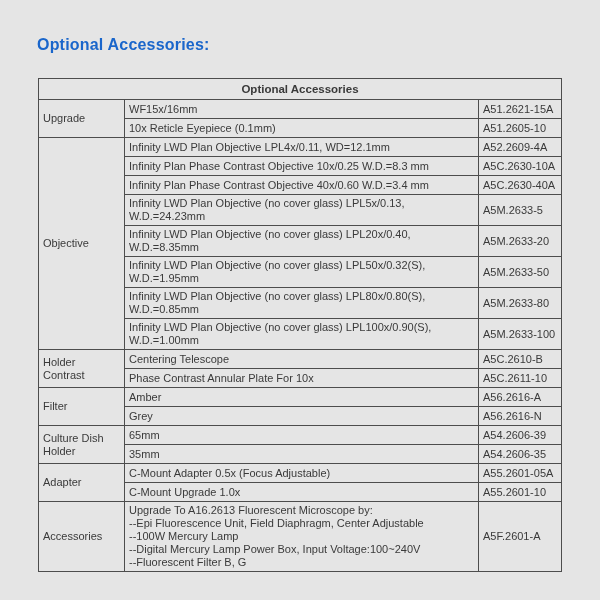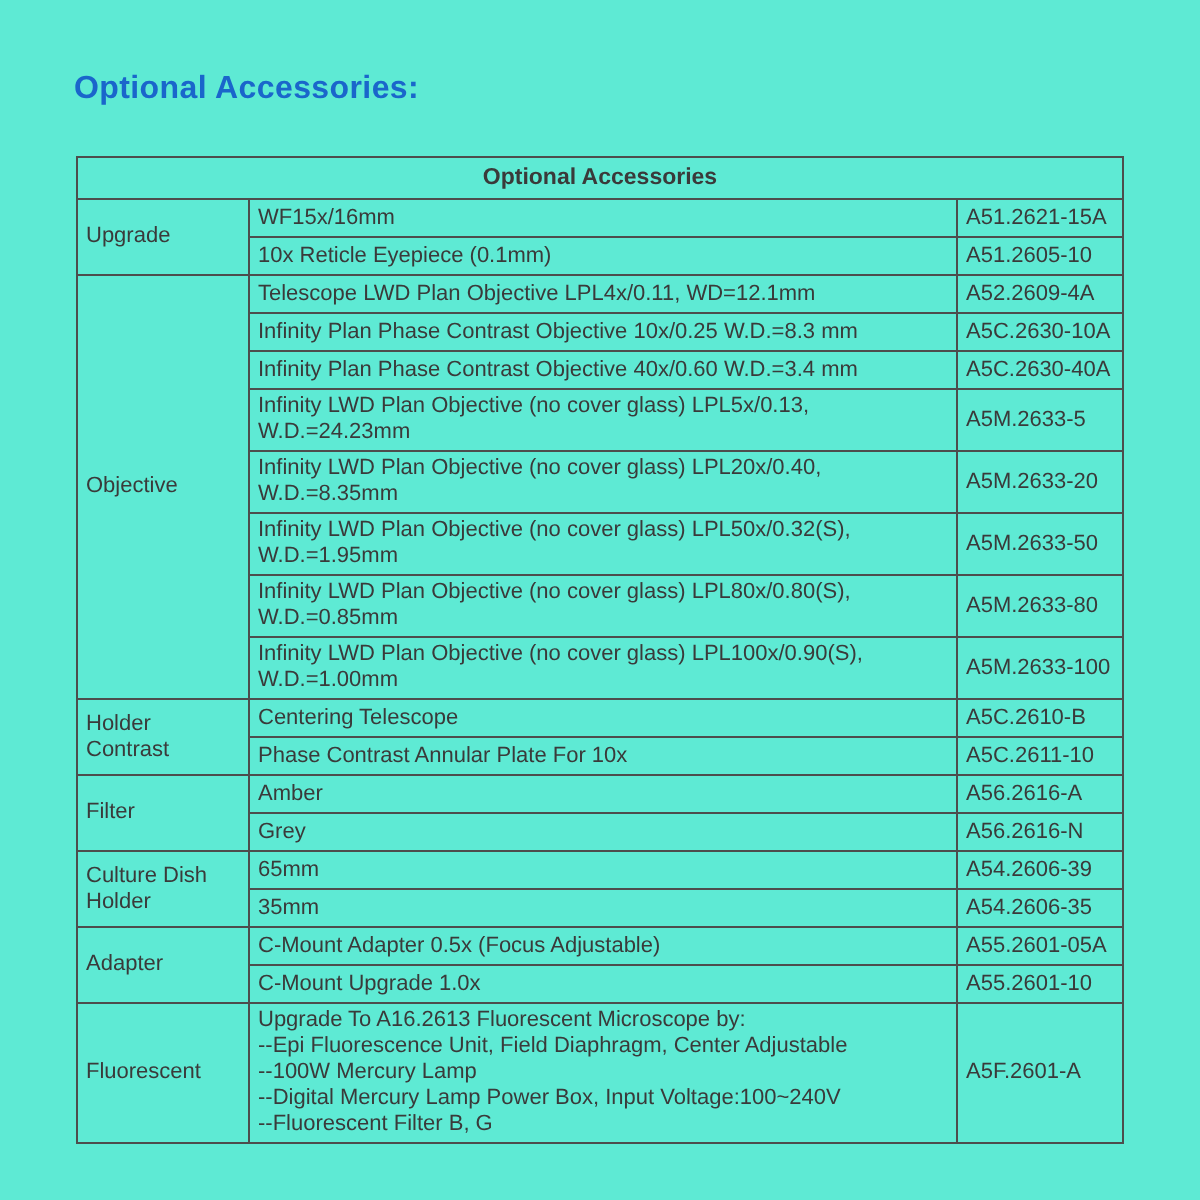--- a/index.html
+++ b/index.html
@@ -4,21 +4,21 @@
 <style>
   :root{
     --title-color:#1a66cb;
     --border-color:#4d4d4d;
     --text-color:#3a3a3a;
   }
   html,body{margin:0;padding:0;background:#fff;}
   .page{
     position:relative;
     width:600px;height:600px;
-    background:#5eead4;
+    background:#e5e5e5;
     font-family:"Liberation Sans","DejaVu Sans",sans-serif;
     color:var(--text-color);
     overflow:hidden;
   }
   .page-title{
     position:absolute;
     left:37px;top:36px;
     font-size:16px;
     font-weight:bold;
     color:var(--title-color);
@@ -73,21 +73,21 @@
           <td rowspan="2" class="cat">Upgrade</td>
           <td class="desc">WF15x/16mm</td>
           <td class="part">A51.2621-15A</td>
         </tr>
         <tr>
           <td class="desc">10x Reticle Eyepiece (0.1mm)</td>
           <td class="part">A51.2605-10</td>
         </tr>
         <tr>
           <td rowspan="8" class="cat">Objective</td>
-          <td class="desc">Telescope LWD Plan Objective LPL4x/0.11, WD=12.1mm</td>
+          <td class="desc">Infinity LWD Plan Objective LPL4x/0.11, WD=12.1mm</td>
           <td class="part">A52.2609-4A</td>
         </tr>
         <tr>
           <td class="desc">Infinity Plan Phase Contrast Objective 10x/0.25 W.D.=8.3 mm</td>
           <td class="part">A5C.2630-10A</td>
         </tr>
         <tr>
           <td class="desc">Infinity Plan Phase Contrast Objective 40x/0.60 W.D.=3.4 mm</td>
           <td class="part">A5C.2630-40A</td>
         </tr>
@@ -141,21 +141,21 @@
         <tr>
           <td rowspan="2" class="cat">Adapter</td>
           <td class="desc">C-Mount Adapter 0.5x (Focus Adjustable)</td>
           <td class="part">A55.2601-05A</td>
         </tr>
         <tr>
           <td class="desc">C-Mount Upgrade 1.0x</td>
           <td class="part">A55.2601-10</td>
         </tr>
         <tr>
-          <td rowspan="1" class="cat">Fluorescent</td>
+          <td rowspan="1" class="cat">Accessories</td>
           <td class="desc">Upgrade To A16.2613 Fluorescent Microscope by:
 --Epi Fluorescence Unit, Field Diaphragm, Center Adjustable
 --100W Mercury Lamp
 --Digital Mercury Lamp Power Box, Input Voltage:100~240V
 --Fluorescent Filter B, G</td>
           <td class="part">A5F.2601-A</td>
         </tr>
       </tbody>
   </table>
 </div>

